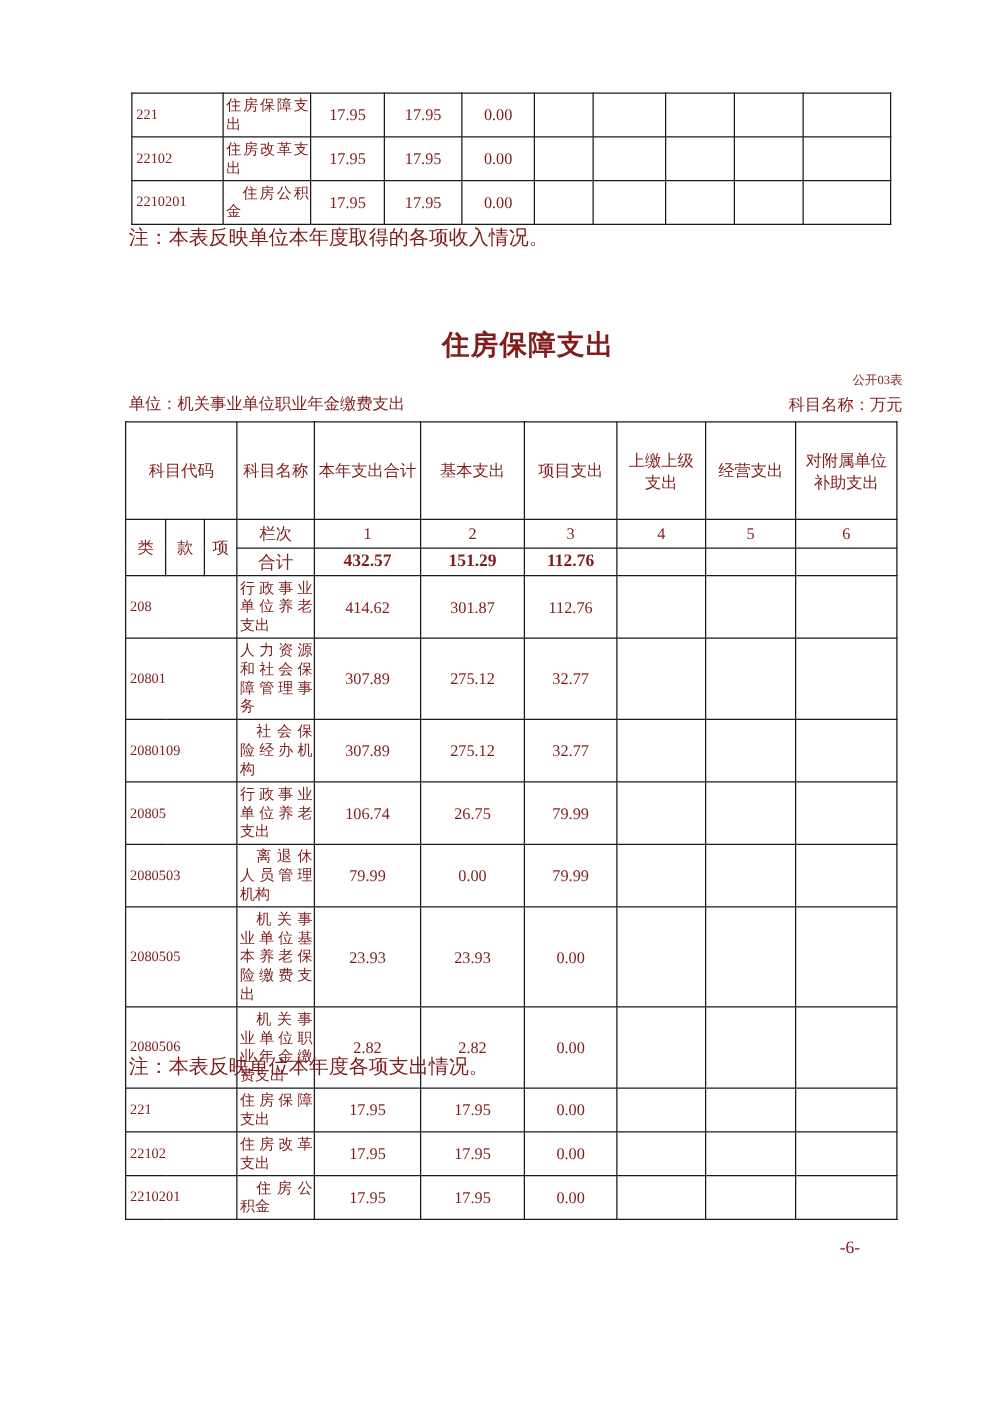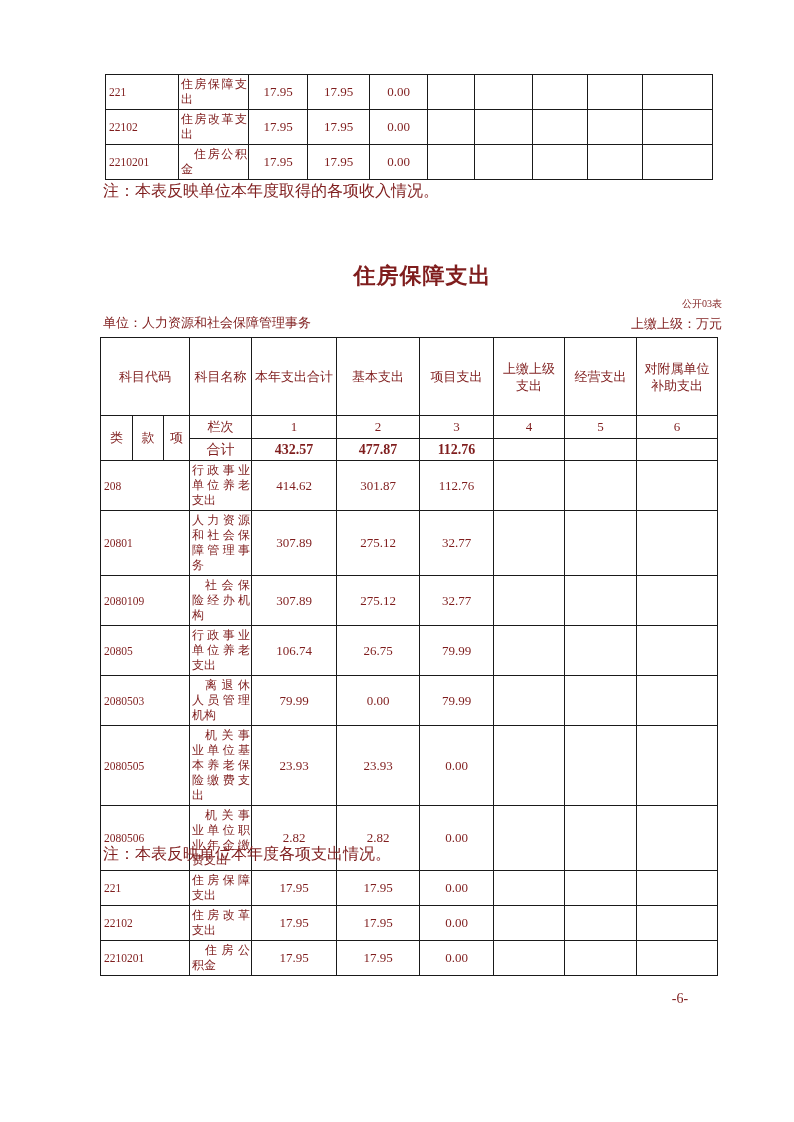--- a/index.html
+++ b/index.html
@@ -109,22 +109,22 @@
           <td class="num"></td>
           <td class="num"></td>
         </tr>
       </tbody>
   </table>
 
   <div class="note income-note">注：本表反映单位本年度取得的各项收入情况。</div>
 
   <div class="doc-title">住房保障支出</div>
   <div class="doc-code">公开03表</div>
-  <div class="unit-line">单位：人力资源和社会保障管理事务</div>
-  <div class="amount-unit">上缴上级：万元</div>
+  <div class="unit-line">单位：机关事业单位职业年金缴费支出</div>
+  <div class="amount-unit">科目名称：万元</div>
 
   <table class="expense-table">
     <colgroup>
       <col style="width:32px">
         <col style="width:31px">
         <col style="width:26px">
       <col style="width:62px">
         <col style="width:85px">
         <col style="width:83px">
       <col style="width:74px">
@@ -153,21 +153,21 @@
         <td>1</td>
         <td>2</td>
         <td>3</td>
         <td>4</td>
         <td>5</td>
         <td>6</td>
       </tr>
       <tr class="h-total">
         <th>合计</th>
         <td class="bold">432.57</td>
-        <td class="bold">477.87</td>
+        <td class="bold">151.29</td>
         <td class="bold">112.76</td>
         <td class="bold"></td>
         <td class="bold"></td>
         <td class="bold"></td>
       </tr>
     </thead>
     <tbody id="expense-body">
         <tr style="height: 32px;">
           <td class="code" colspan="3">208</td>
           <td class="name">行政事业单位养老支出</td>

